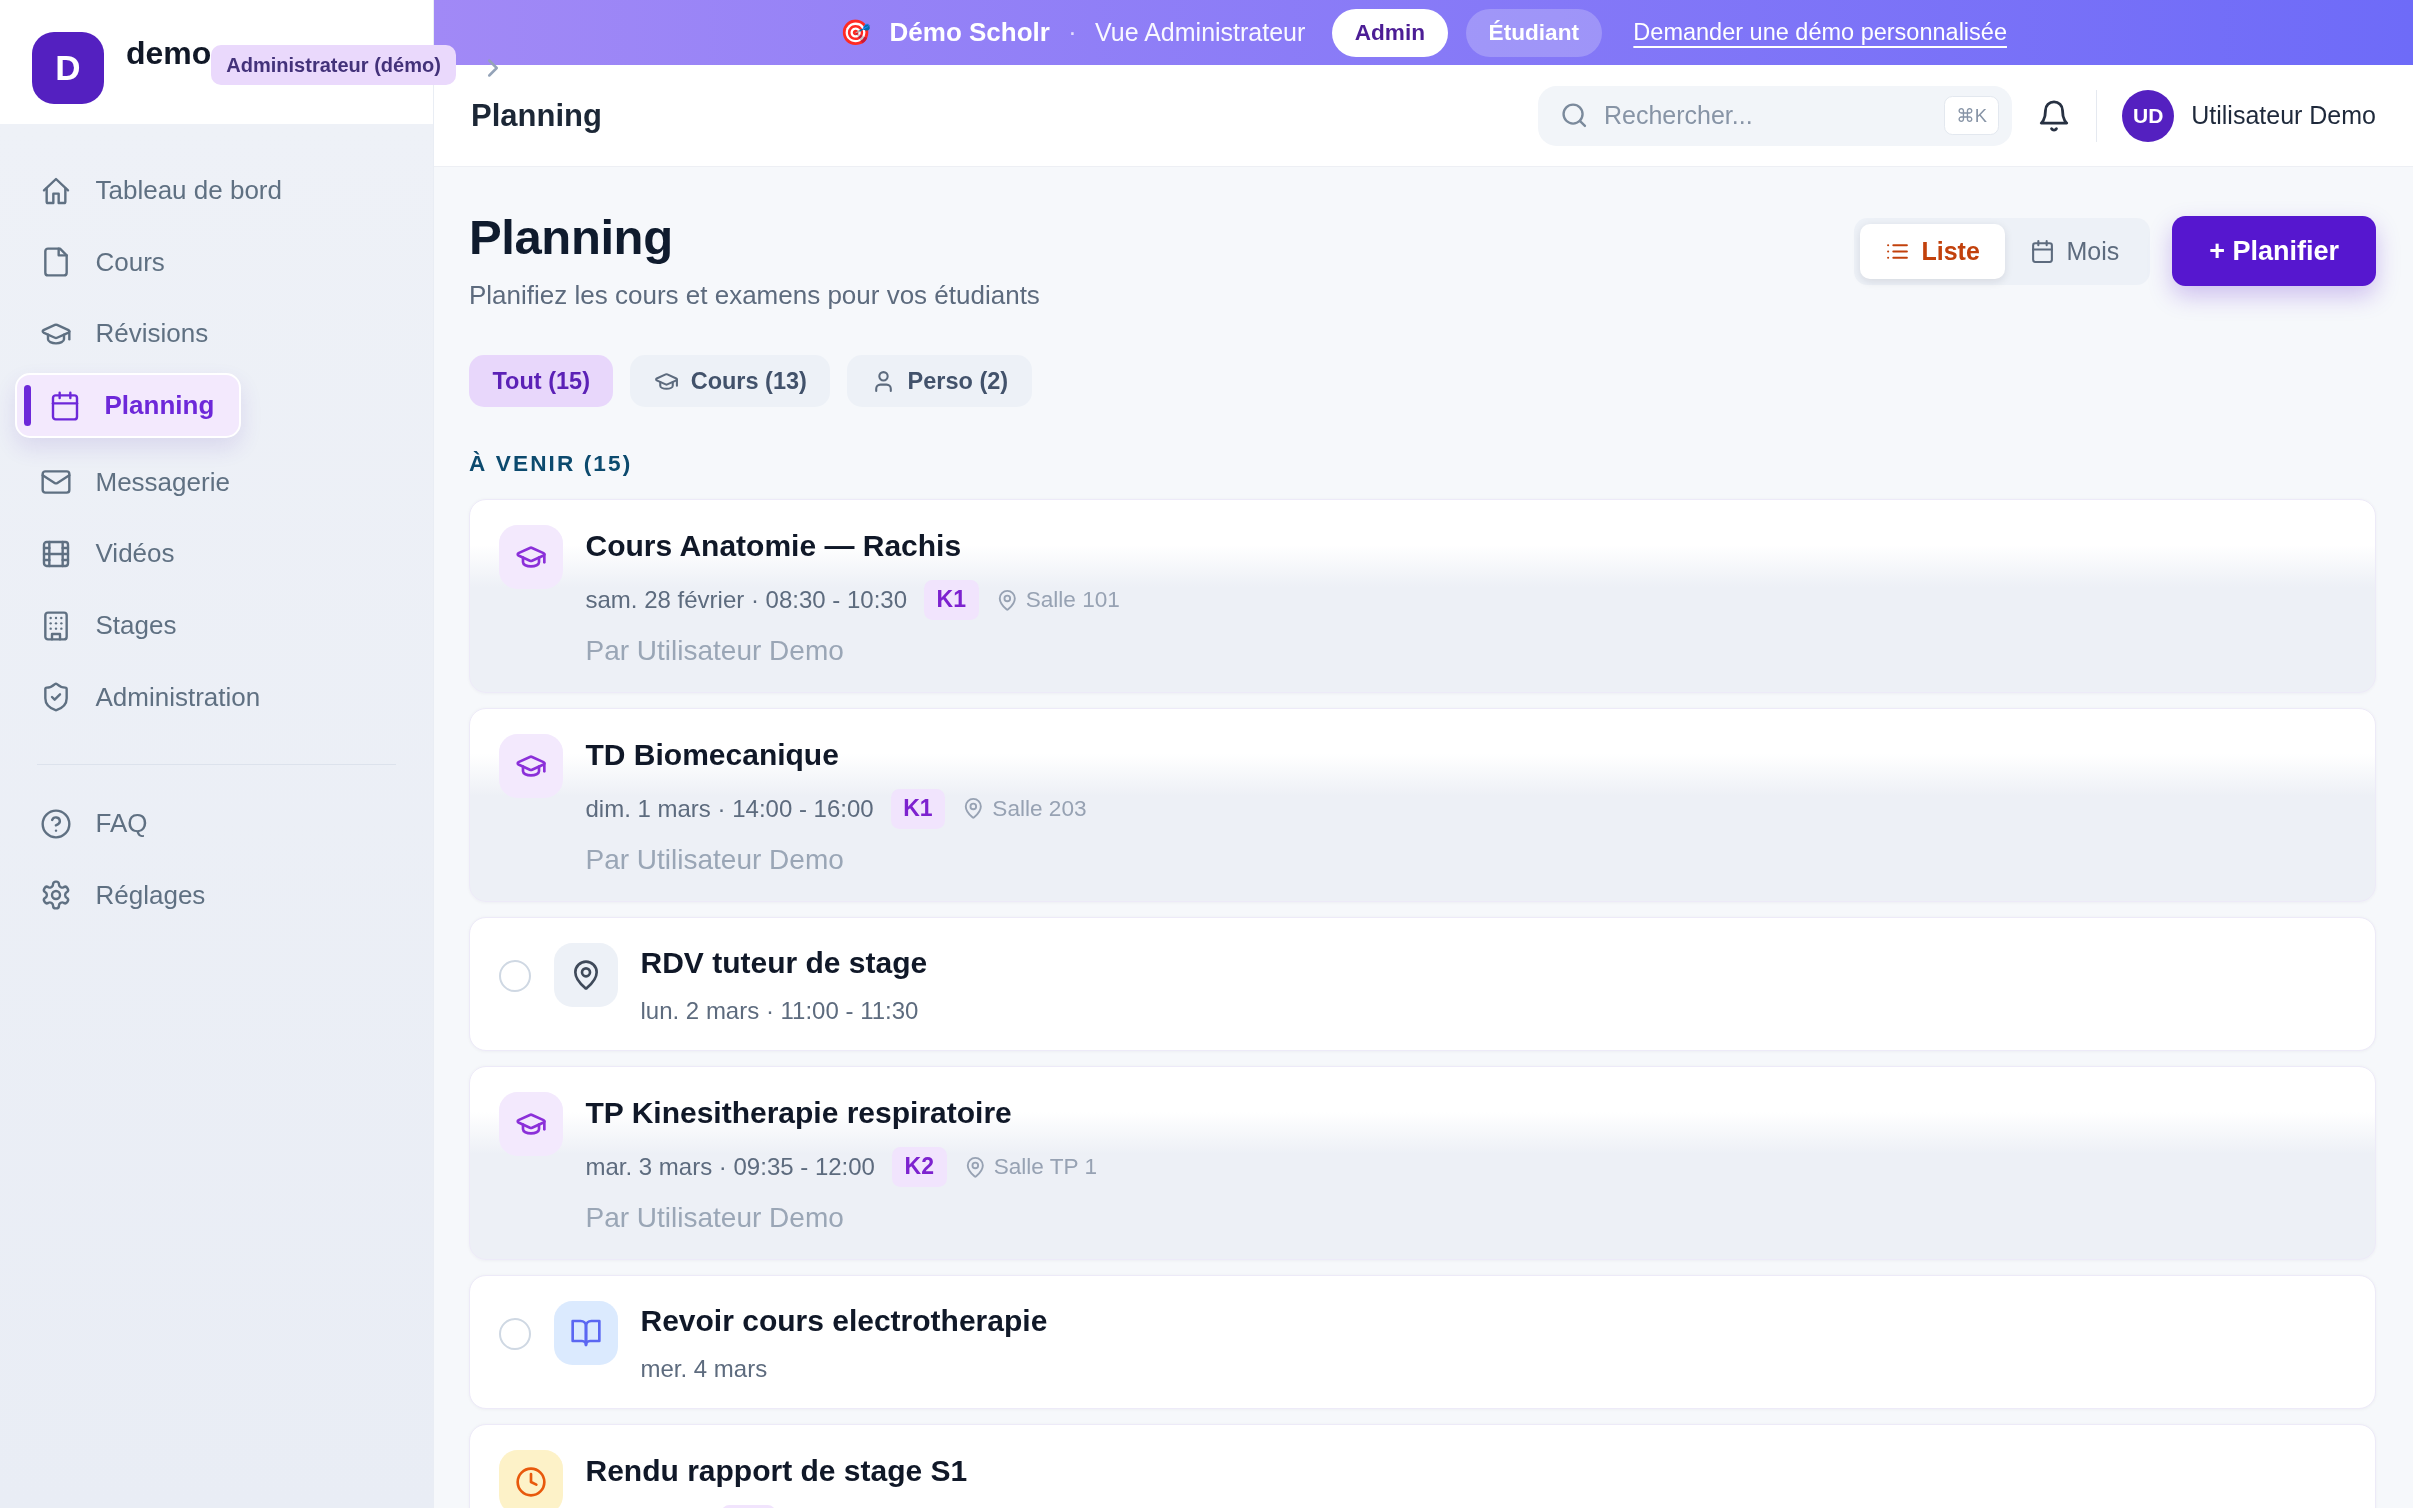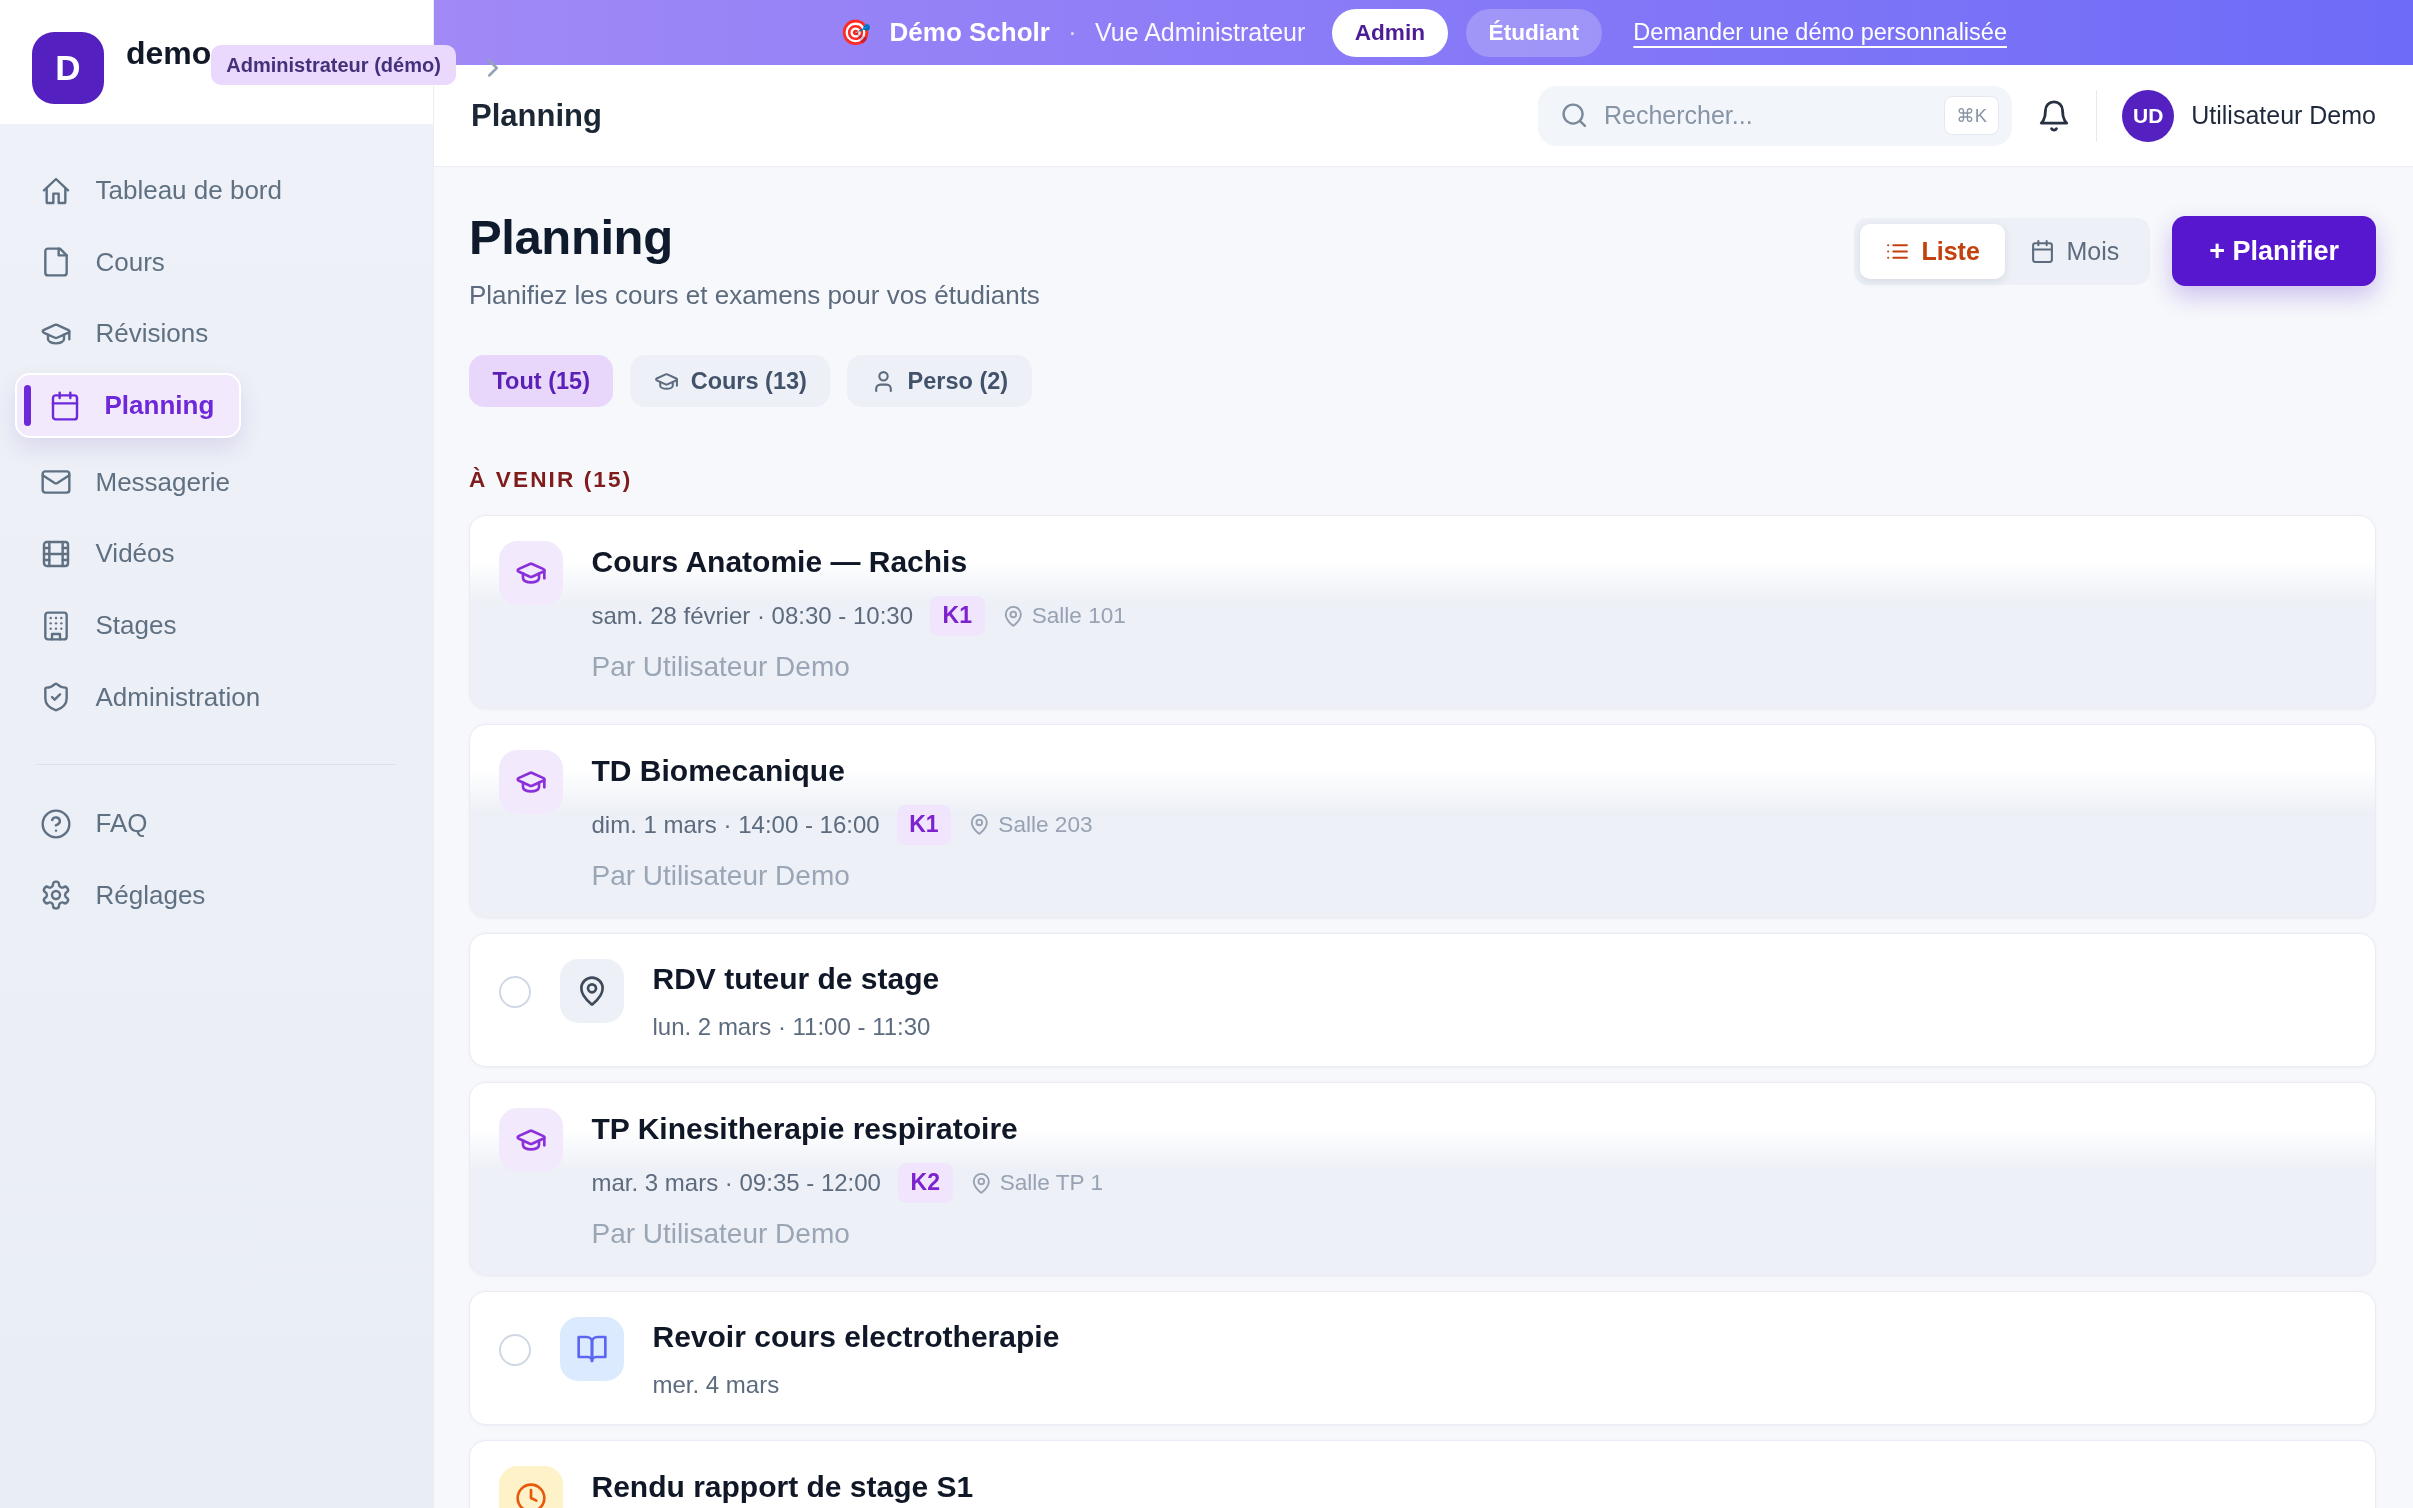--- a/index.html
+++ b/index.html
@@ -63,24 +63,24 @@
   .toggle-btn{display:flex;gap:11.7px;align-items:center;font-size:25px;color:#5d6b7e;padding:0 25px;height:55px;border-radius:10px;border:none;background:none;cursor:pointer;font-family:inherit;}
   .toggle-btn svg{width:25px;height:25px;}
   .toggle-btn.active{background:#fff;color:#c2410c;font-weight:700;box-shadow:0 2.5px 8.4px rgba(15,23,42,.10);}
   .cta{background:var(--primary);color:#fff;height:70px;padding:0 37px;font-size:27px;font-weight:600;border-radius:13.4px;border:none;cursor:pointer;box-shadow:0 10px 23.5px rgba(86,23,207,.25);font-family:inherit;}
 
   .chips{margin-top:44px;display:flex;gap:17px;}
   .chip{height:52px;padding:0 23.5px;border-radius:15px;background:#edf1f7;color:#42526b;font-size:23.5px;font-weight:600;display:flex;gap:11.7px;align-items:center;border:none;cursor:pointer;font-family:inherit;}
   .chip svg{width:25px;height:25px;color:#5d6b7e;}
   .chip.active{background:#e8d7fb;color:#5b21b6;}
 
-  .section-label{margin-top:60px;font-size:22.6px;font-weight:700;letter-spacing:2.1px;color:#7f1d1d;}
+  .section-label{margin-top:44px;font-size:22.6px;font-weight:700;letter-spacing:2.1px;color:#0c4a6e;}
 
   .cards{margin-top:22px;}
-  .card{background:#fff;border:1.7px solid #edeaf8;border-radius:17px;padding:25px 28.5px;display:flex;gap:29px;margin-bottom:15px;align-items:flex-start;box-shadow:0 0.8px 3.4px rgba(25,30,60,.04);cursor:pointer;}
+  .card{background:#fff;border:1.7px solid #edeaf8;border-radius:17px;padding:25px 28.5px;display:flex;gap:23px;margin-bottom:15px;align-items:flex-start;box-shadow:0 0.8px 3.4px rgba(25,30,60,.04);cursor:pointer;}
   .card.tinted{background:linear-gradient(180deg,#ffffff 45px,#edf0f6 87px);}
   .checkbox{width:32px;height:32px;border-radius:50%;border:2.5px solid #cfd8e3;background:#fff;margin-top:17px;flex:0 0 auto;cursor:pointer;}
   .icon-box{width:64px;height:64px;border-radius:18.4px;display:flex;align-items:center;justify-content:center;flex:0 0 auto;}
   .icon-box svg{width:32px;height:32px;}
   .card-body{display:flex;flex-direction:column;}
   .card-title{font-size:30px;font-weight:600;color:#101828;margin-top:3.4px;}
   .meta{display:flex;align-items:center;gap:17px;margin-top:17px;}
   .meta-date{font-size:24px;color:#5d6b7e;}
   .kbadge{background:var(--badge-bg);color:var(--badge-text);font-size:23px;font-weight:700;padding:6.7px 12.6px;border-radius:8.4px;}
   .loc{display:flex;gap:7.5px;align-items:center;color:#97a2b3;font-size:22.6px;}

